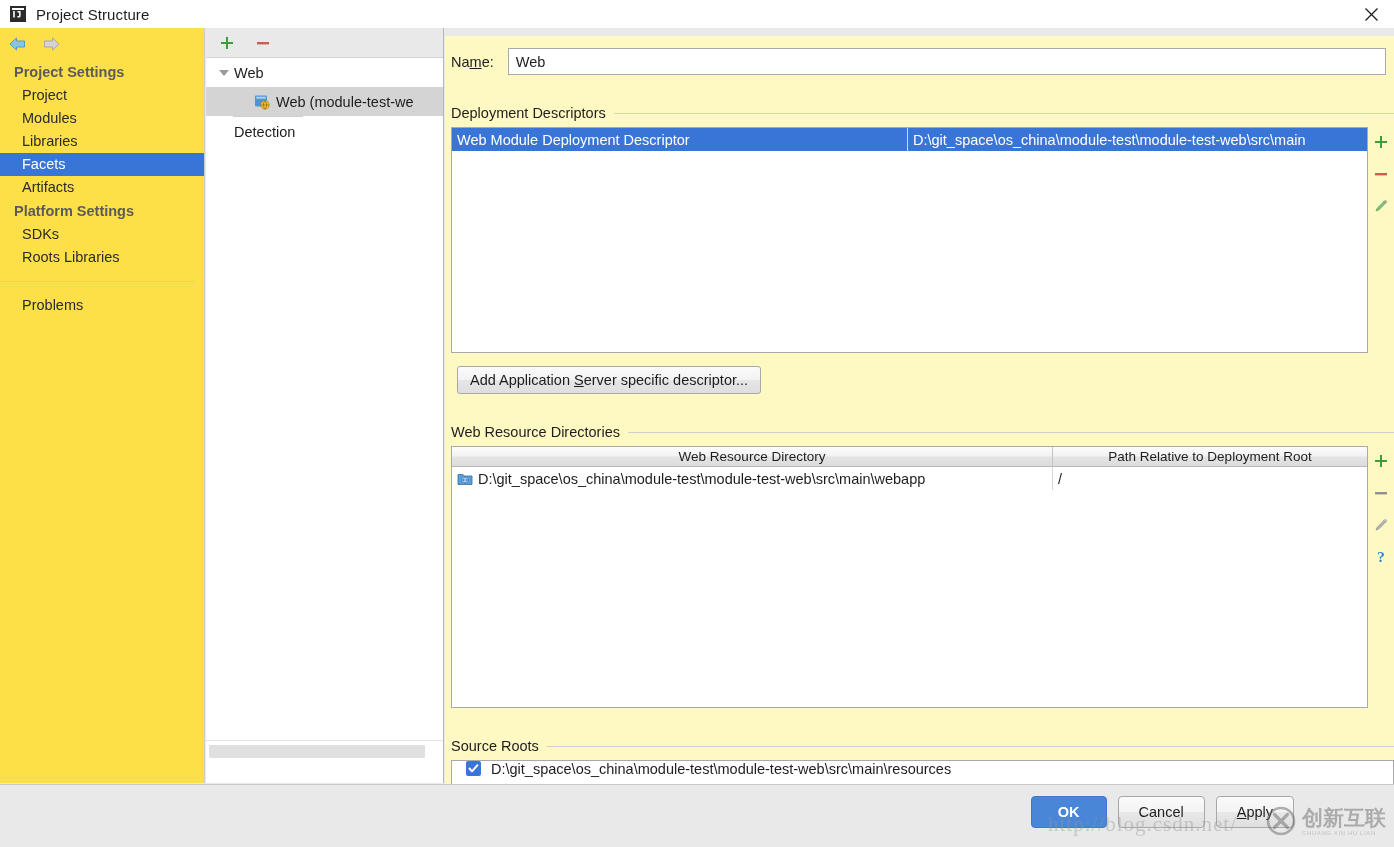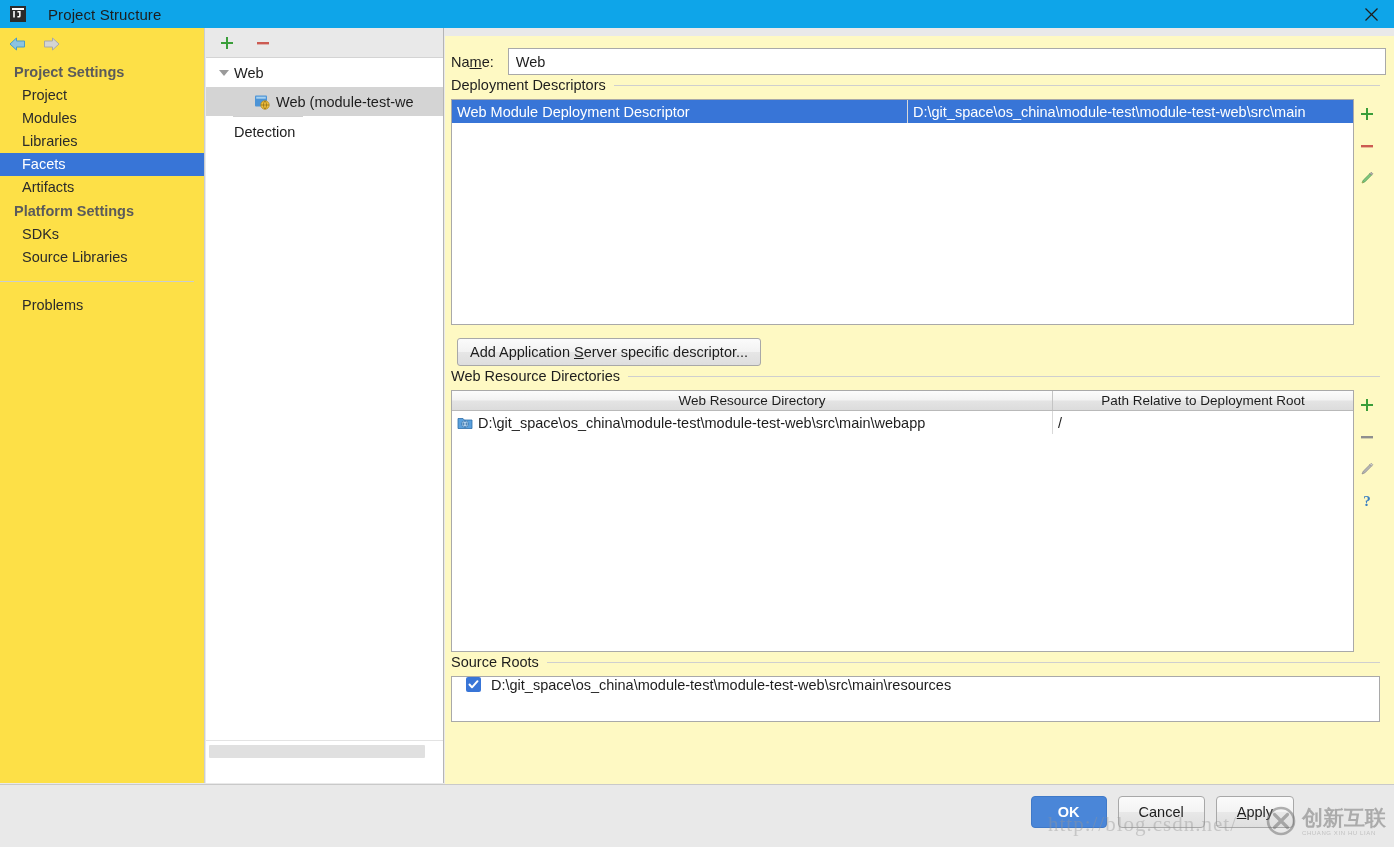--- a/index.html
+++ b/index.html
@@ -11,22 +11,22 @@
     font-family: "Liberation Sans", sans-serif;
     font-size: 14px;
     color: #1d1d1d;
     -webkit-font-smoothing: antialiased;
   }
   #root { position: relative; width: 1394px; height: 847px; background: #e9e9e9; }
 
   
   .titlebar {
     position: absolute; left: 0; top: 0; width: 1394px; height: 28px;
-    background: #0ea5e9;
-    display: flex; align-items: center; gap: 12px;
+    background: #ffffff;
+    display: flex; align-items: center;
   }
   .title-icon {
     width: 16px; height: 16px; margin-left: 10px; margin-right: 10px;
     flex: 0 0 auto;
   }
   .title-text { font-size: 15px; color: #1d1d1d; letter-spacing: .1px; }
   .title-close {
     position: absolute; right: 0; top: 0; width: 46px; height: 28px;
     display: flex; align-items: center; justify-content: center;
     cursor: default;
@@ -89,21 +89,21 @@
 
   .name-row { display: flex; align-items: center; padding: 12px 8px 0 6px; }
   .name-label { font-size: 14.5px; margin-right: 14px; }
   .name-input {
     flex: 1; height: 27px; background: #ffffff;
     border: 1px solid #a9a9a9; font-size: 14.5px; color: #1d1d1d;
     padding: 0 7px; font-family: "Liberation Sans", sans-serif;
     outline: none;
   }
 
-  .group { margin-top: 2px; padding: 0 14px 0 6px; }
+  .group { margin-top: 30px; padding: 0 0 0 6px; }
   .group-title { display: flex; align-items: center; gap: 8px; }
   .group-title span { font-size: 14.5px; color: #1d1d1d; white-space: nowrap; }
   .group-title .rule { flex: 1; height: 1px; background: #cfcfcf; }
 
   .table-wrap { display: flex; margin-top: 6px; }
   .table-box {
     flex: 1; background: #ffffff; border: 1px solid #a9a9a9;
     overflow: hidden; position: relative;
   }
   .thead { display: flex; height: 20px;
@@ -216,21 +216,21 @@
 
     <div class="sect-header">Project Settings</div>
     <div class="nav-item">Project</div>
     <div class="nav-item">Modules</div>
     <div class="nav-item">Libraries</div>
     <div class="nav-item selected">Facets</div>
     <div class="nav-item">Artifacts</div>
 
     <div class="sect-header">Platform Settings</div>
     <div class="nav-item">SDKs</div>
-    <div class="nav-item">Source Libraries</div>
+    <div class="nav-item">Roots Libraries</div>
 
     <div class="nav-sep"></div>
 
     <div class="nav-item">Problems</div>
   </div>
 
   <div class="tree-panel">
     <div class="tree-toolbar">
       <span class="tb-btn">
         <svg width="16" height="16" viewBox="0 0 16 16">

